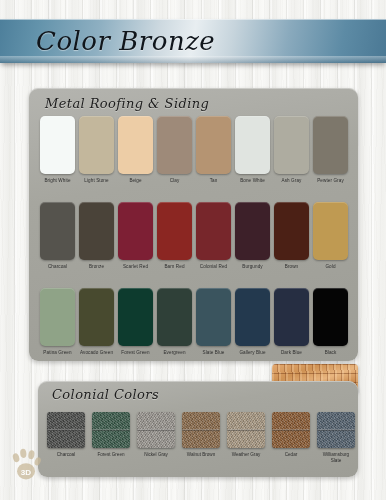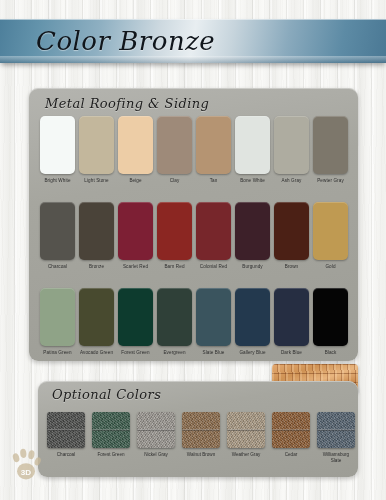--- a/index.html
+++ b/index.html
@@ -244,21 +244,21 @@
 
 <div id="cedar-shake">
   <div id="cedar-chip"></div>
   <div id="cedar-cap">
     <span class="scr">Cedar Shake</span>
     <span>(Optional)</span>
   </div>
 </div>
 
 <div class="panel" id="panel-shingle">
-  <div class="panel-title" id="shingle-title">Optional Colors</div>
+  <div class="panel-title" id="shingle-title">Colonial Colors</div>
 </div>
 
 <div id="shingle-row">
     <div class="sh">
       <div class="sh-chip" style="background: rgb(75, 76, 74);"></div>
       <div class="sh-cap">Charcoal</div>
     </div>
     <div class="sh">
       <div class="sh-chip" style="background: rgb(58, 90, 74);"></div>
       <div class="sh-cap">Forest Green</div>

